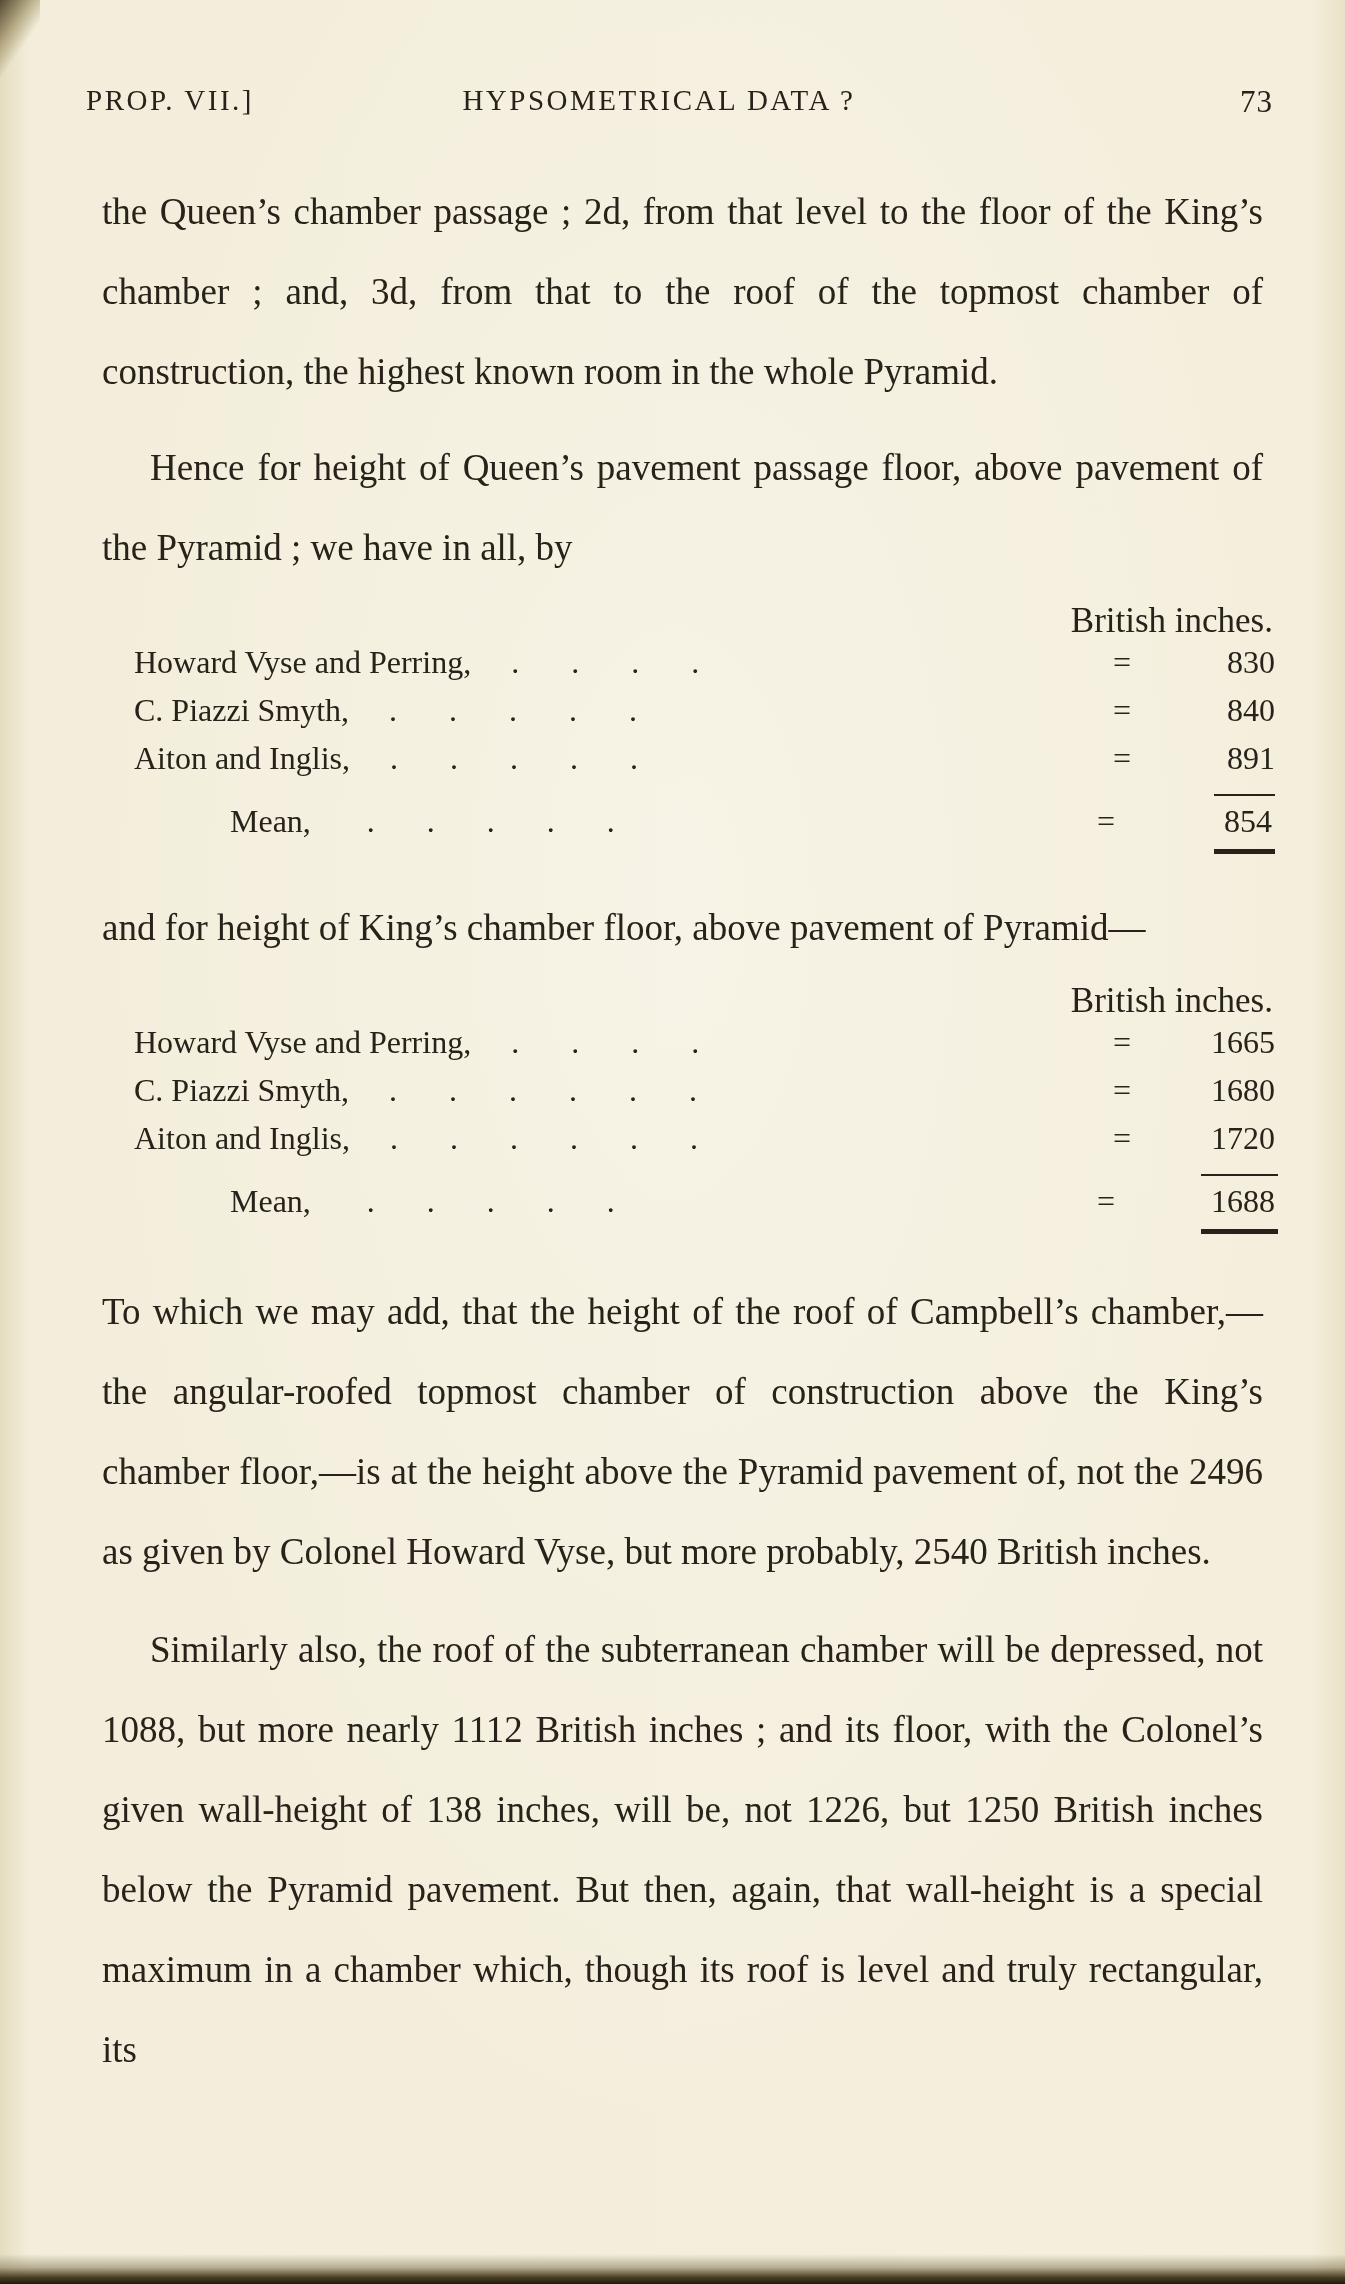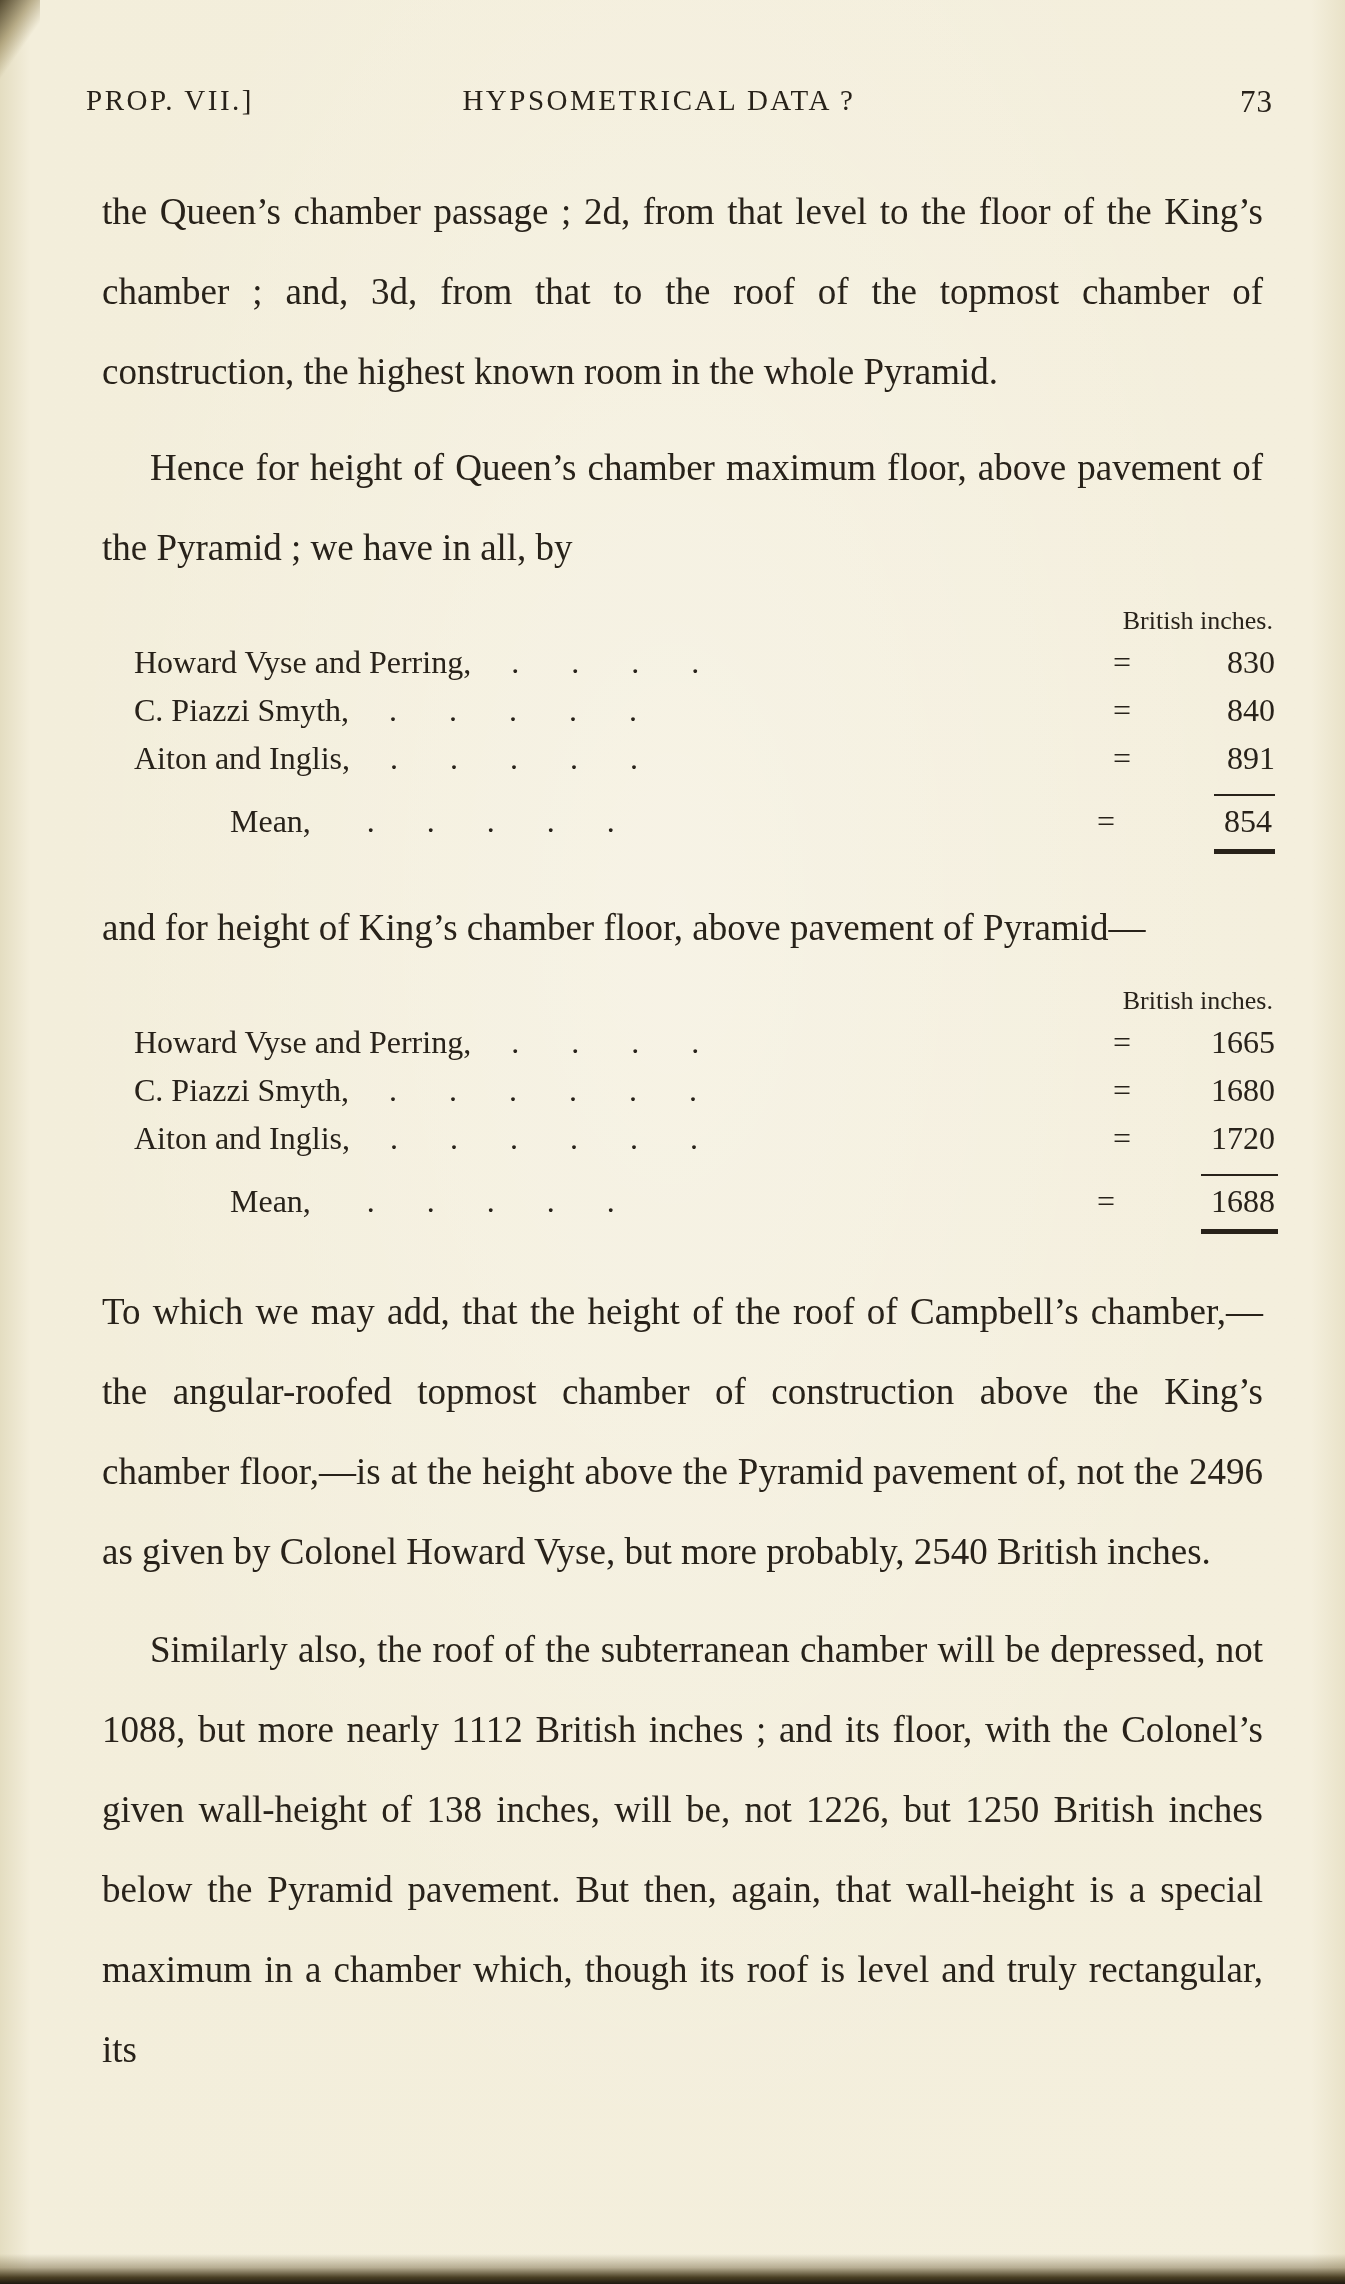--- a/index.html
+++ b/index.html
@@ -56,21 +56,21 @@
   .p1 { margin-top: 42px; }
   .p2 { text-indent: 48px; }
   .p3 { margin-top: 34px; }
   .p4 { margin-top: 38px; }
   .p5 { margin-top: 18px; text-indent: 48px; }
 
   
   .mtable { margin: 16px 4px 20px 48px; }
   .unit-line {
     text-align: right;
-    font-size: 26px;
+    font-size: 35px;
     line-height: 34px;
     padding-right: 2px;
   }
   .trow {
     display: flex;
     align-items: baseline;
     font-size: 32px;
     line-height: 48px;
     white-space: nowrap;
   }
@@ -100,21 +100,21 @@
 <div class="page">
 
   <div class="runhead">
     <span class="rh-left">PROP. VII.]</span>
     <span class="rh-center">HYPSOMETRICAL DATA ?</span>
     <span class="rh-right">73</span>
   </div>
 
   <p class="para p1">the Queen’s chamber passage ; 2d, from that level to the floor of the King’s chamber ; and, 3d, from that to the roof of the topmost chamber of construction, the highest known room in the whole Pyramid.</p>
 
-  <p class="para p2">Hence for height of Queen’s chamber maximum floor, above pavement of the Pyramid ; we have in all, by</p>
+  <p class="para p2">Hence for height of Queen’s pavement passage floor, above pavement of the Pyramid ; we have in all, by</p>
 
   <div class="mtable">
     <div class="unit-line">British inches.</div>
 
     <div class="trow">
       <span class="tlabel">Howard Vyse and Perring,</span>
       <span class="tdots">....</span>
       <span class="teq">=</span>
       <span class="tval">830</span>
     </div>

